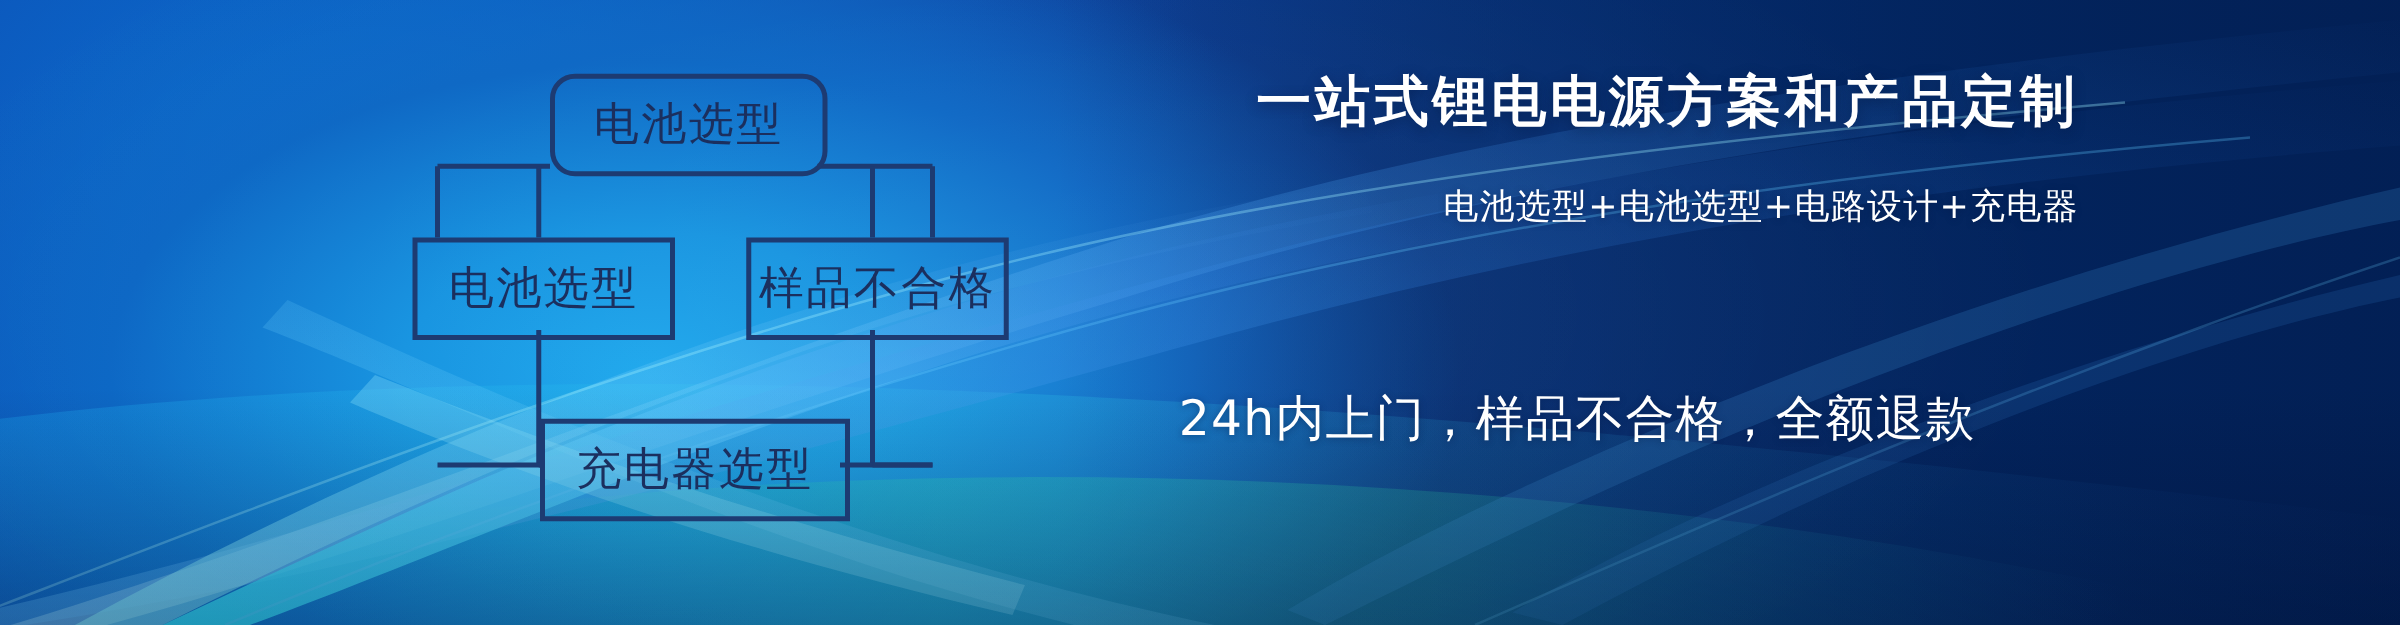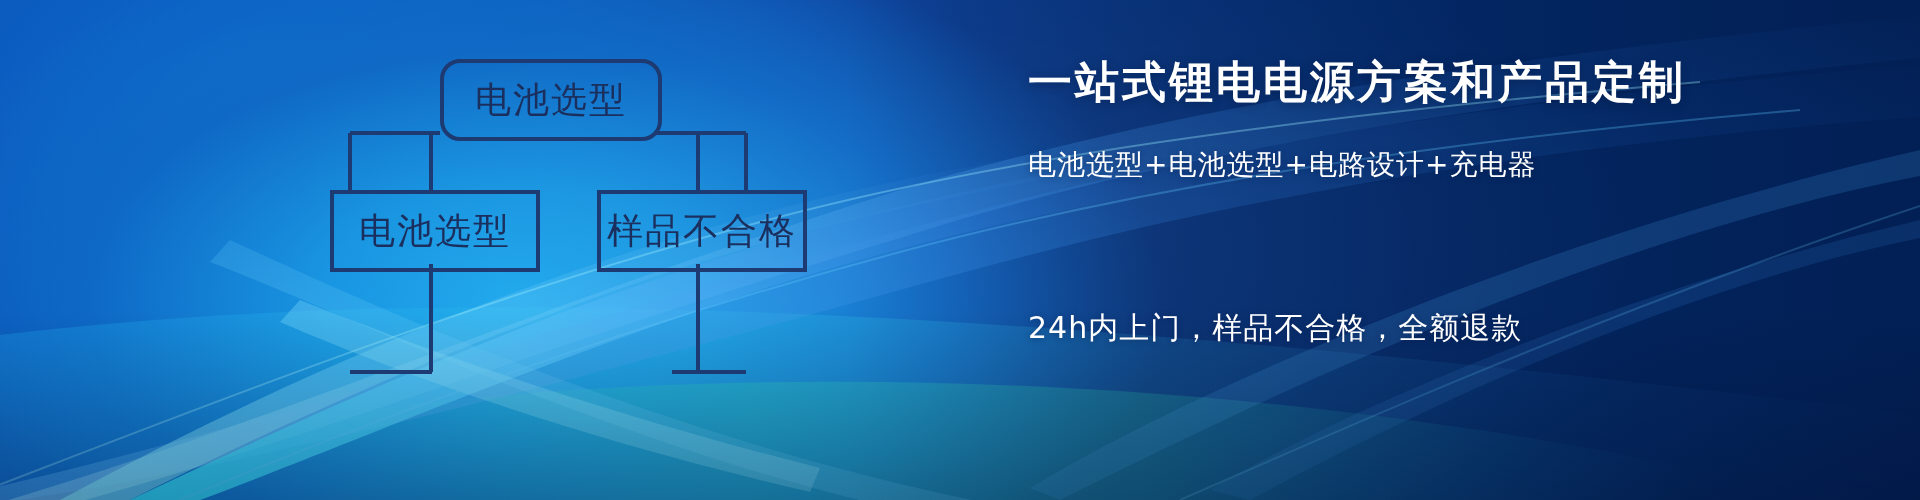--- a/index.html
+++ b/index.html
@@ -66,23 +66,24 @@
     font-family: "DejaVu Sans", "Liberation Sans", sans-serif;
   }
   .node-top    { left: 110px; top: 14px;  width: 214px; height: 74px; border-radius: 20px; }
   .node-left   { left: 0px;   top: 145px; width: 202px; height: 74px; }
   .node-right  { left: 267px; top: 145px; width: 202px; height: 74px; }
   .node-bottom { left: 102px; top: 290px; width: 240px; height: 74px; }
 
   
   .copy {
     position: absolute;
-    left: 1028px;
+    left: 943px;
     top: 58px;
     width: 720px;
+    text-align: right;
   }
   .headline {
     font-size: 44px;
     font-weight: bold;
     color: #ffffff;
     letter-spacing: 3px;
     line-height: 1.1;
     margin: 0;
     text-shadow: 0 2px 10px rgba(0,20,60,0.45);
     font-family: "DejaVu Sans", "Liberation Sans", sans-serif;
@@ -93,21 +94,21 @@
     color: #ffffff;
     letter-spacing: 1px;
     line-height: 1.2;
     text-shadow: 0 1px 6px rgba(0,20,60,0.4);
     font-family: "DejaVu Sans", "Liberation Sans", sans-serif;
   }
   .promo {
     position: absolute;
     left: 0;
     top: 250px;
-    font-size: 30px;
+    font-size: 39px;
     color: #ffffff;
     letter-spacing: 1px;
     white-space: nowrap;
     text-shadow: 0 1px 6px rgba(0,20,60,0.4);
     font-family: "DejaVu Sans", "Liberation Sans", sans-serif;
   }
   .url {
     position: absolute;
     left: 212px;
     top: 300px;
@@ -214,20 +215,23 @@
 
     <div class="node node-top">
       <span>电池选型</span>
     </div>
     <div class="node node-left">
       <span>电池选型</span>
     </div>
     <div class="node node-right">
       <span>样品不合格</span>
     </div>
+    <div class="node node-bottom">
+      <span>充电器选型</span>
+    </div>
   </div>
 
   <div class="copy">
     <h1 class="headline">一站式锂电电源方案和产品定制</h1>
     <p class="subline">电池选型+电池选型+电路设计+充电器</p>
     <div class="promo">24h内上门，样品不合格，全额退款</div>
   </div>
 
 </div>
 

